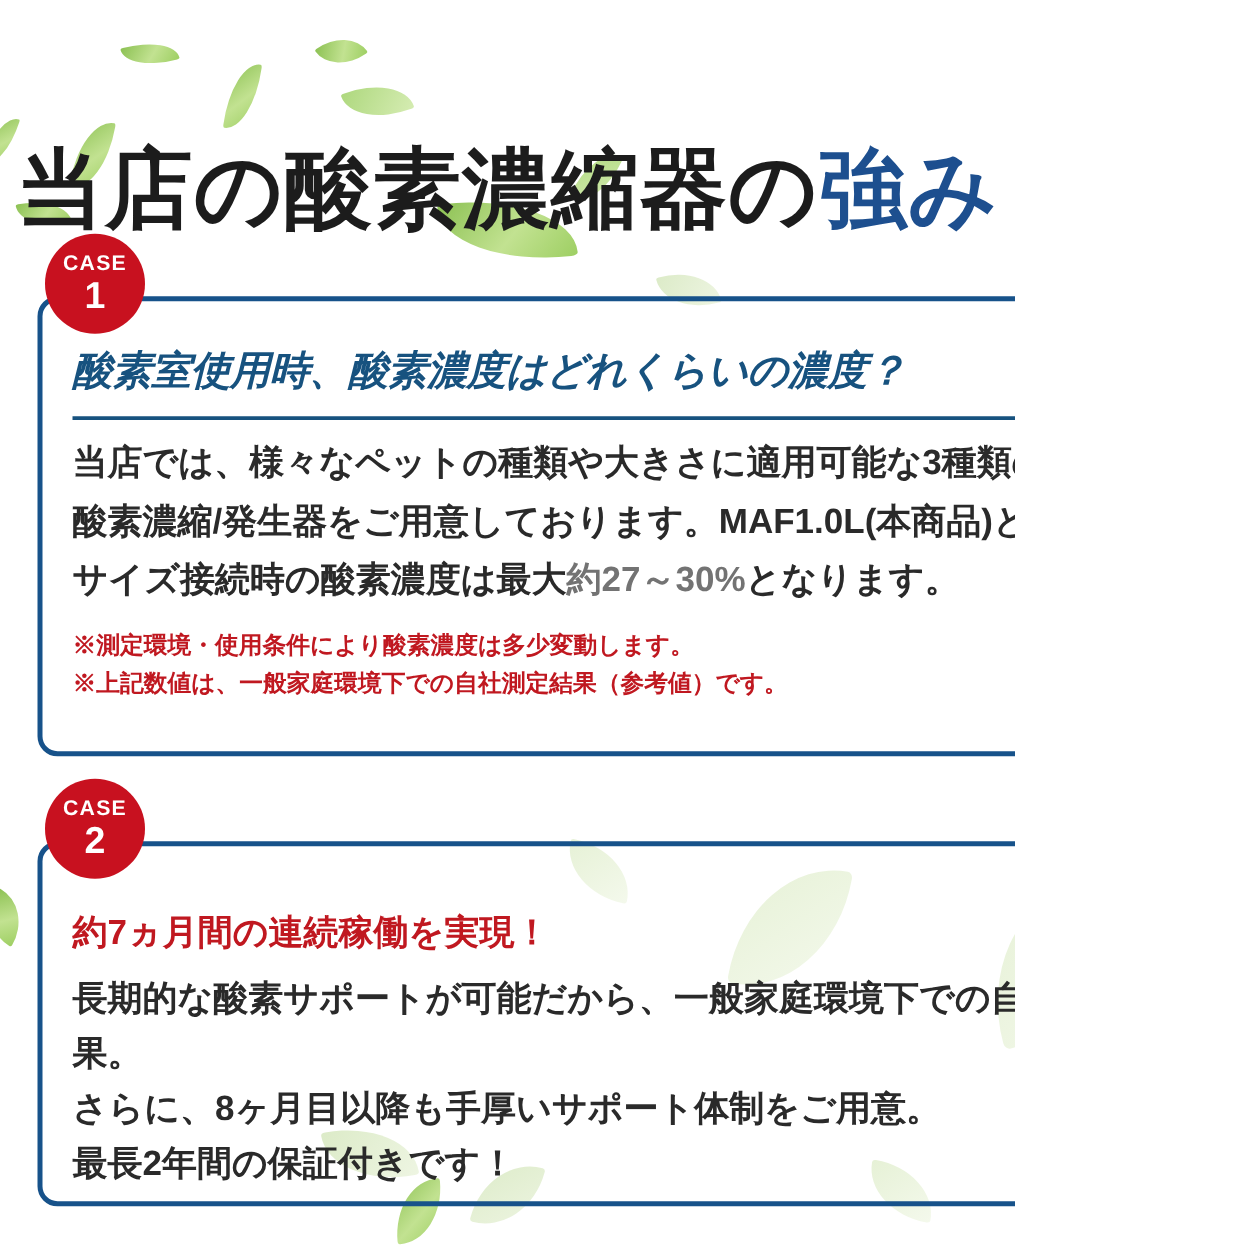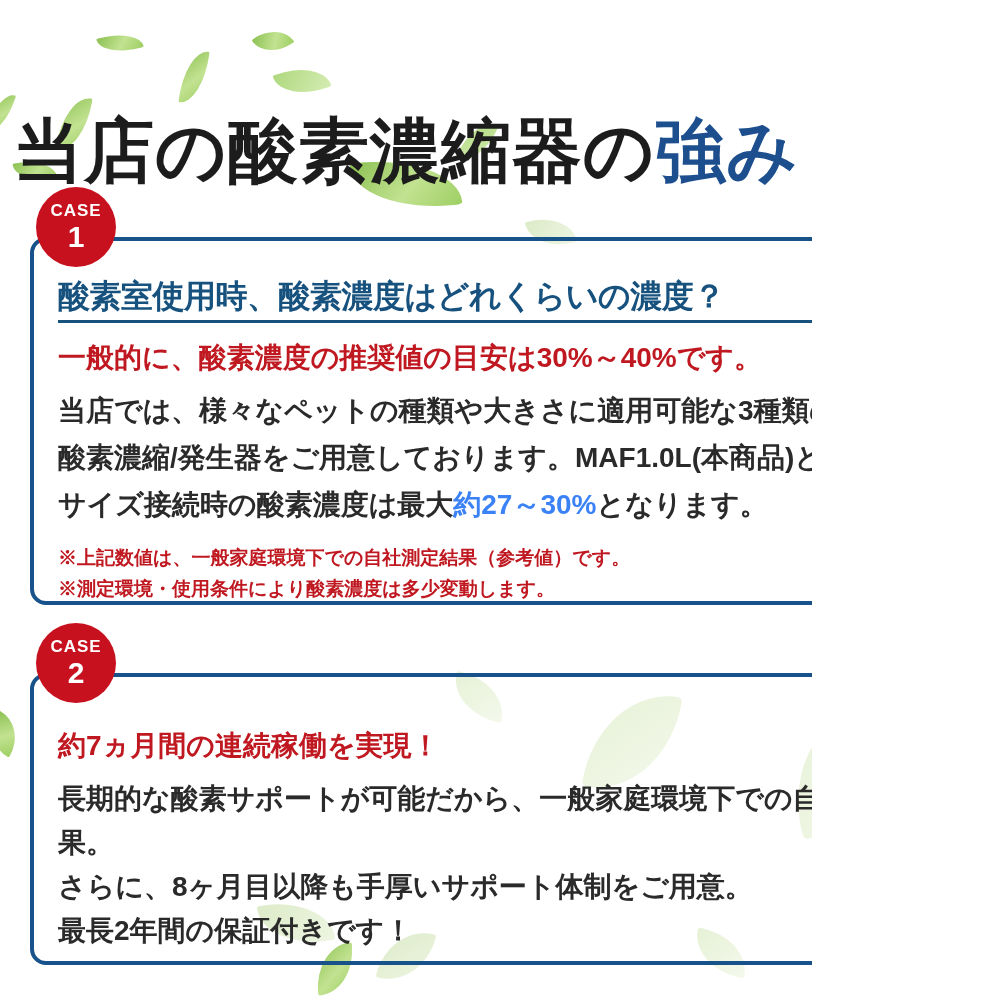--- a/index.html
+++ b/index.html
@@ -58,38 +58,39 @@
   }
   .badge .badge-word{font-size:17px;font-weight:700;letter-spacing:1px;line-height:1;}
   .badge .badge-num{font-size:30px;font-weight:700;line-height:1.05;margin-top:2px;}
   .case-heading{
     margin:0;
     font-size:32px;
     font-weight:700;
     letter-spacing:-0.5px;
     color:#17527f;
     white-space:nowrap;
-    padding-bottom:1px;
+    padding-bottom:14px;
     border-bottom:3px solid #17527f;
+    font-style:italic;
   }
   .lead{
     margin:16px 0 0 0;
     font-size:28px;
     font-weight:700;
     color:#c01820;
     white-space:nowrap;
   }
   .body-text{
     margin:10px 0 0 0;
     font-size:28px;
     font-weight:700;
     color:#2a2a2a;
     line-height:47px;
   }
-  .body-text .inline-blue{color:#3b82f6;}
+  .body-text .inline-blue{color:#737373;}
   #case2 .body-text{line-height:44px;margin-top:12px;}
   .notes{margin:16px 0 0 0;}
   .note-line{
     margin:0 0 4px 0;
     font-size:19px;
     font-weight:700;
     color:#c01820;
     line-height:27px;
   }
 </style>
@@ -125,25 +126,24 @@
   <div class="leaf green" style="left:966px;top:922px;width:44px;height:58px;transform:rotate(-30deg);"></div>
 
   <h1 class="title"><span>当店の酸素濃縮器の</span><span class="accent">強み</span></h1>
 
   <section class="case-box" id="case1">
     <div class="badge">
       <span class="badge-word">CASE</span>
       <span class="badge-num">1</span>
     </div>
     <h2 class="case-heading">酸素室使用時、酸素濃度はどれくらいの濃度？</h2>
-    <p class="lead">一般的に、酸素濃度の推奨値の目安は30%～40%です。</p>
     <p class="body-text"><span>当店では、様々なペットの種類や大きさに適用可能な3種類の高品質酸素濃縮/発生器をご用意しております。MAF1.0L(本商品)と酸素室Sサイズ接続時の酸素濃度は最大</span><span class="inline-blue">約27～30%</span><span>となります。</span></p>
     <div class="notes">
+      <p class="note-line">※測定環境・使用条件により酸素濃度は多少変動します。</p>
       <p class="note-line">※上記数値は、一般家庭環境下での自社測定結果（参考値）です。</p>
-      <p class="note-line">※測定環境・使用条件により酸素濃度は多少変動します。</p>
     </div>
   </section>
 
   <section class="case-box" id="case2">
     <div class="badge">
       <span class="badge-word">CASE</span>
       <span class="badge-num">2</span>
     </div>
     <p class="lead">約7ヵ月間の連続稼働を実現！</p>
     <p class="body-text">

